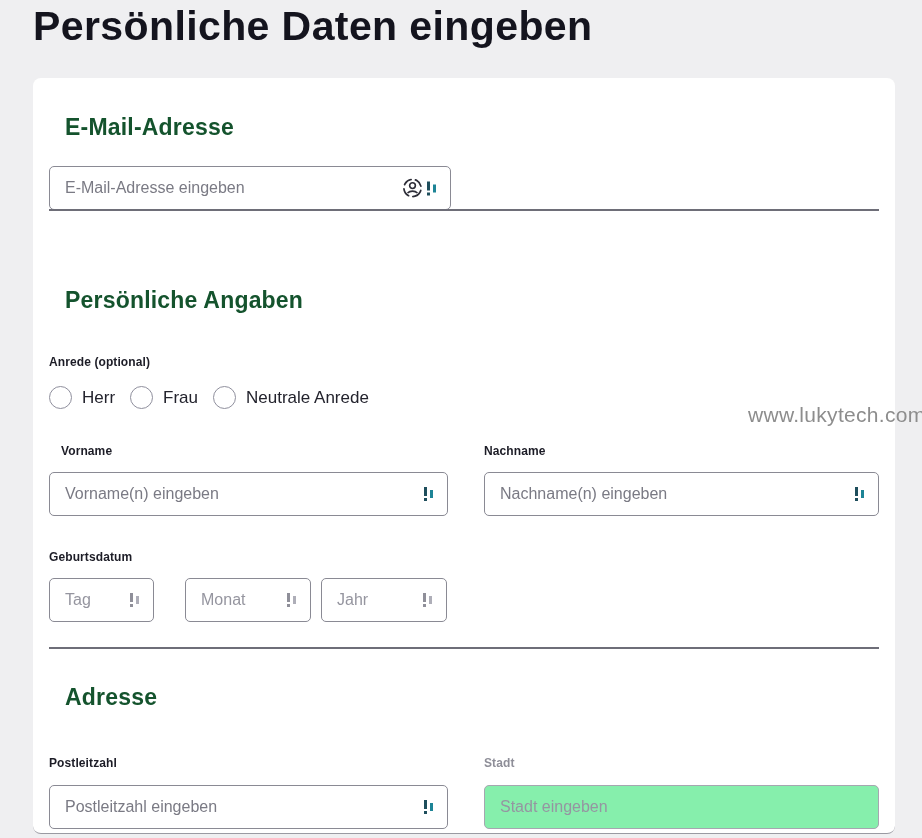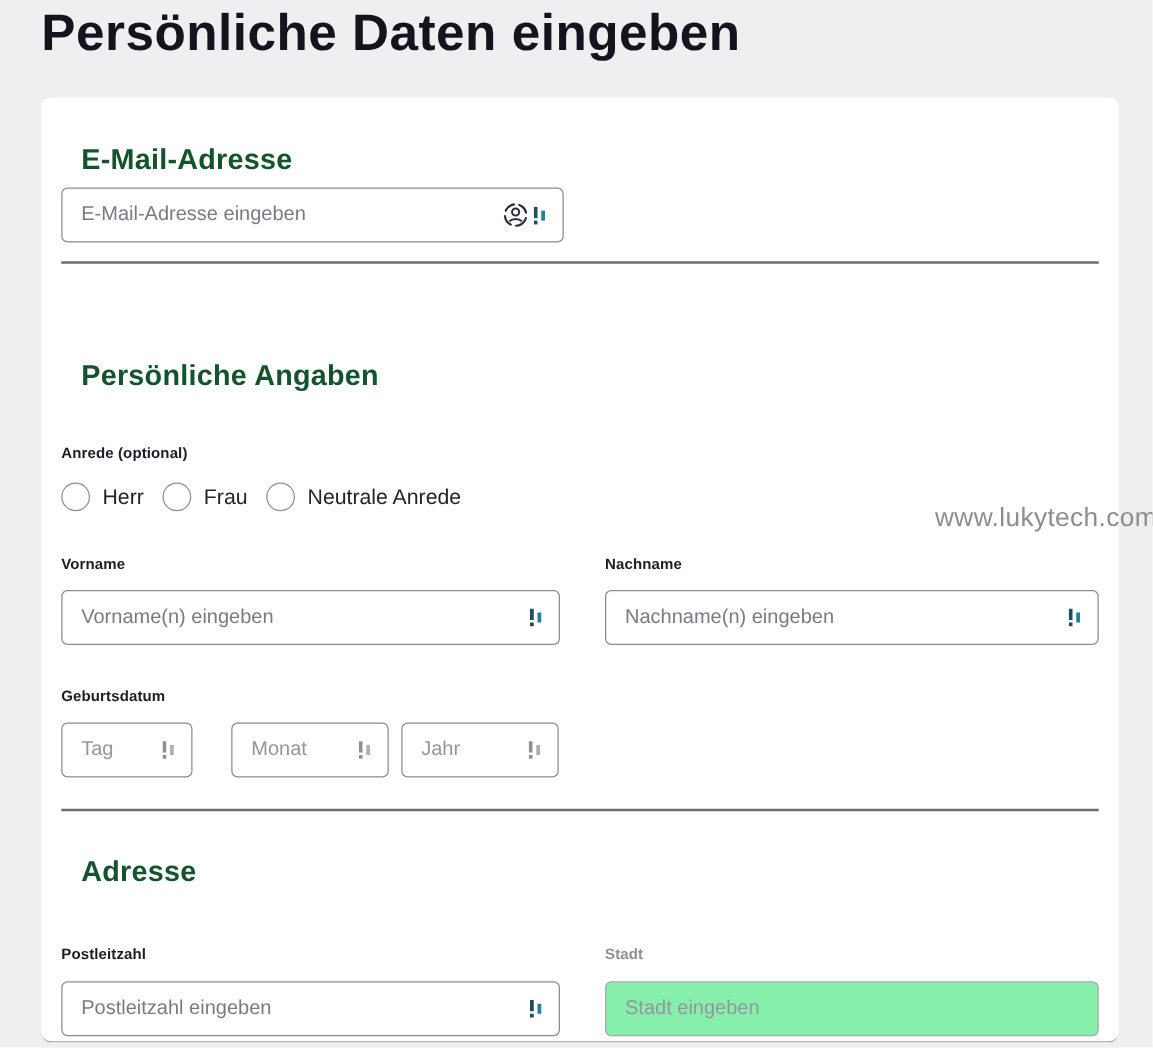--- a/index.html
+++ b/index.html
@@ -69,21 +69,21 @@
 </style>
 </head>
 <body>
 
 <h1 class="page-title">Persönliche Daten eingeben</h1>
 
 <div class="card">
 
   <h2 class="section-heading abs" style="left:16px;top:20px;">E-Mail-Adresse</h2>
 
-  <div class="input-wrap abs" style="left:16px;top:72px;width:402px;">
+  <div class="input-wrap abs" style="left:16px;top:88px;width:402px;">
     <input class="txt-input" type="text" placeholder="E-Mail-Adresse eingeben" style="">
     <span class="icon-slot icon-right">
       <svg width="21" height="21" viewBox="0 0 22 22">
         <circle cx="11" cy="11" r="9" fill="none" stroke="#2e2e38" stroke-width="1.8" stroke-dasharray="9 4.5" stroke-linecap="round" transform="rotate(30 11 11)"></circle>
         <circle cx="11" cy="8.5" r="3" fill="none" stroke="#2e2e38" stroke-width="1.7"></circle>
         <path d="M5.8 16.2 a6.6 5 0 0 1 10.4 0" fill="none" stroke="#2e2e38" stroke-width="1.7"></path>
       </svg>
       <svg width="11" height="16" viewBox="0 0 11 16">
         <rect x="0" y="1" width="3" height="9" fill="#1e4e5c"></rect>
         <rect x="0" y="12" width="3" height="3" fill="#1e4e5c"></rect>
@@ -106,21 +106,21 @@
     <label class="radio-group">
       <span class="radio-circle"></span>
       <span class="radio-text">Frau</span>
     </label>
     <label class="radio-group">
       <span class="radio-circle"></span>
       <span class="radio-text">Neutrale Anrede</span>
     </label>
   </div>
 
-  <div class="field-label abs" style="left:16px;top:366px;">Vorname</div>
+  <div class="field-label abs" style="left:28px;top:366px;">Vorname</div>
   <div class="field-label abs" style="left:451px;top:366px;">Nachname</div>
 
   <div class="input-wrap abs" style="left:16px;top:394px;width:399px;">
     <input class="txt-input" type="text" placeholder="Vorname(n) eingeben" style="">
     <span class="icon-slot icon-right">
       <svg width="11" height="16" viewBox="0 0 11 16">
         <rect x="0" y="1" width="3" height="9" fill="#1e4e5c"></rect>
         <rect x="0" y="12" width="3" height="3" fill="#1e4e5c"></rect>
         <rect x="6" y="4" width="3" height="8" fill="#1d8496"></rect>
       </svg>

